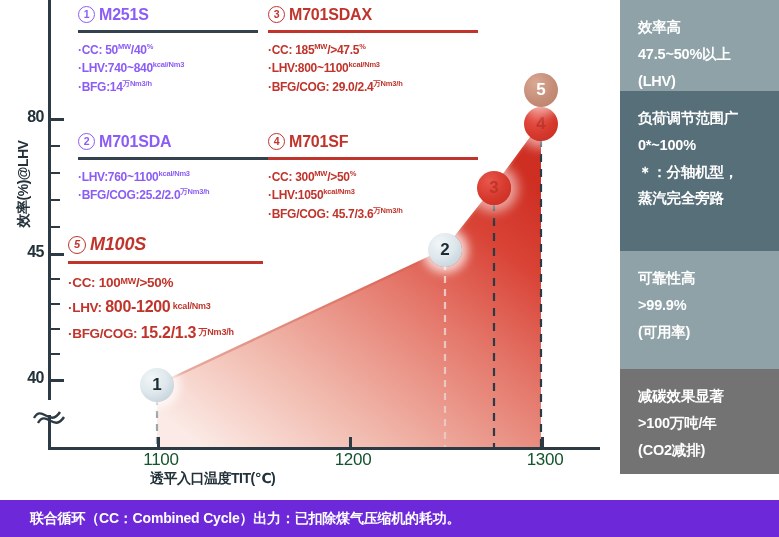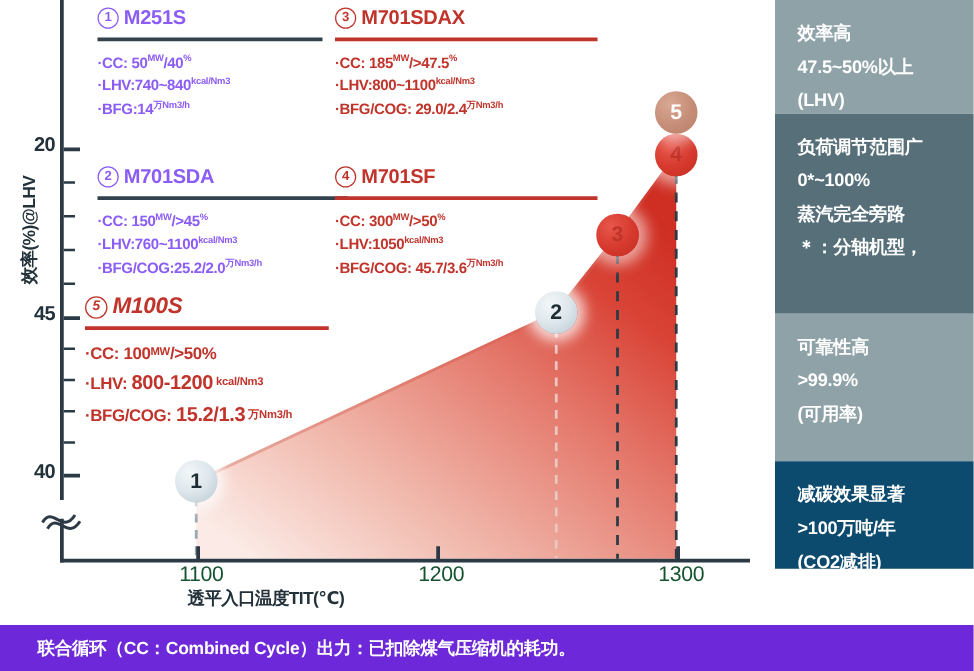--- a/index.html
+++ b/index.html
@@ -146,21 +146,21 @@
     <div class="ytick" style="top:199px"></div>
     <div class="ytick" style="top:226px"></div>
     <div class="ytick major" style="top:253px"></div>
     <div class="ytick" style="top:278px"></div>
     <div class="ytick" style="top:303px"></div>
     <div class="ytick" style="top:328px"></div>
     <div class="ytick" style="top:353px"></div>
     <div class="ytick major" style="top:379px"></div>
 
     <div class="ylab-wrap" style="top:108px">
-      <div class="ylabel">20</div>
+      <div class="ylabel">80</div>
     </div>
     <div class="ylab-wrap" style="top:243px">
       <div class="ylabel">45</div>
     </div>
     <div class="ylab-wrap" style="top:369px">
       <div class="ylabel">40</div>
     </div>
 
     <svg class="break-mark" viewBox="0 0 46 28">
       <path d="M4,20 C12,6 20,30 30,14" fill="none" stroke="#2b3a44" stroke-width="2.4"></path>
@@ -202,21 +202,20 @@
       <div class="ib-line">·CC: 50<span class="sup">MW</span>/40<span class="sup">%</span></div>
       <div class="ib-line">·LHV:740~840<span class="sup">kcal/Nm3</span></div>
       <div class="ib-line">·BFG:14<span class="sup">万Nm3/h</span></div>
     </div>
 
     <div class="infobox dark" id="box1" style="left:78px;top:133px;width:200px">
       <div class="ib-title">
         <span class="ib-num">2</span><span>M701SDA</span>
       </div>
       <div class="ib-rule"></div>
-      <div class="ib-line">·CC: 150<span class="sup">MW</span>/&gt;45<span class="sup">%</span></div>
       <div class="ib-line">·LHV:760~1100<span class="sup">kcal/Nm3</span></div>
       <div class="ib-line">·BFG/COG:25.2/2.0<span class="sup">万Nm3/h</span></div>
     </div>
 
     <div class="infobox red" id="box2" style="left:268px;top:6px;width:210px">
       <div class="ib-title">
         <span class="ib-num">3</span><span>M701SDAX</span>
       </div>
       <div class="ib-rule"></div>
       <div class="ib-line">·CC: 185<span class="sup">MW</span>/&gt;47.5<span class="sup">%</span></div>
@@ -248,29 +247,29 @@
 
   <div class="panels">
     <div class="panel" id="panel0" style="height: 91px; background: rgb(142, 162, 168);">
         <div class="panel-line">效率高</div>
         <div class="panel-line">47.5~50%以上</div>
         <div class="panel-line">(LHV)</div>
       </div>
     <div class="panel" id="panel1" style="height: 160px; background: rgb(86, 111, 121);">
         <div class="panel-line">负荷调节范围广</div>
         <div class="panel-line">0*~100%</div>
+        <div class="panel-line">＊：分轴机型，</div>
         <div class="panel-line">蒸汽完全旁路</div>
-        <div class="panel-line">＊：分轴机型，</div>
       </div>
     <div class="panel" id="panel2" style="height: 118px; background: rgb(142, 162, 168);">
         <div class="panel-line">可靠性高</div>
         <div class="panel-line">&gt;99.9%</div>
         <div class="panel-line">(可用率)</div>
       </div>
-    <div class="panel" id="panel3" style="height: 86px; background: #0c4a6e;">
+    <div class="panel" id="panel3" style="height: 105px; background: #737373;">
         <div class="panel-line">减碳效果显著</div>
         <div class="panel-line">&gt;100万吨/年</div>
         <div class="panel-line">(CO2减排)</div>
       </div>
   </div>
 
   <div class="footer" style="background: #6d28d9;">
     <div class="footer-text">联合循环（CC：Combined Cycle）出力：已扣除煤气压缩机的耗功。</div>
   </div>
 

